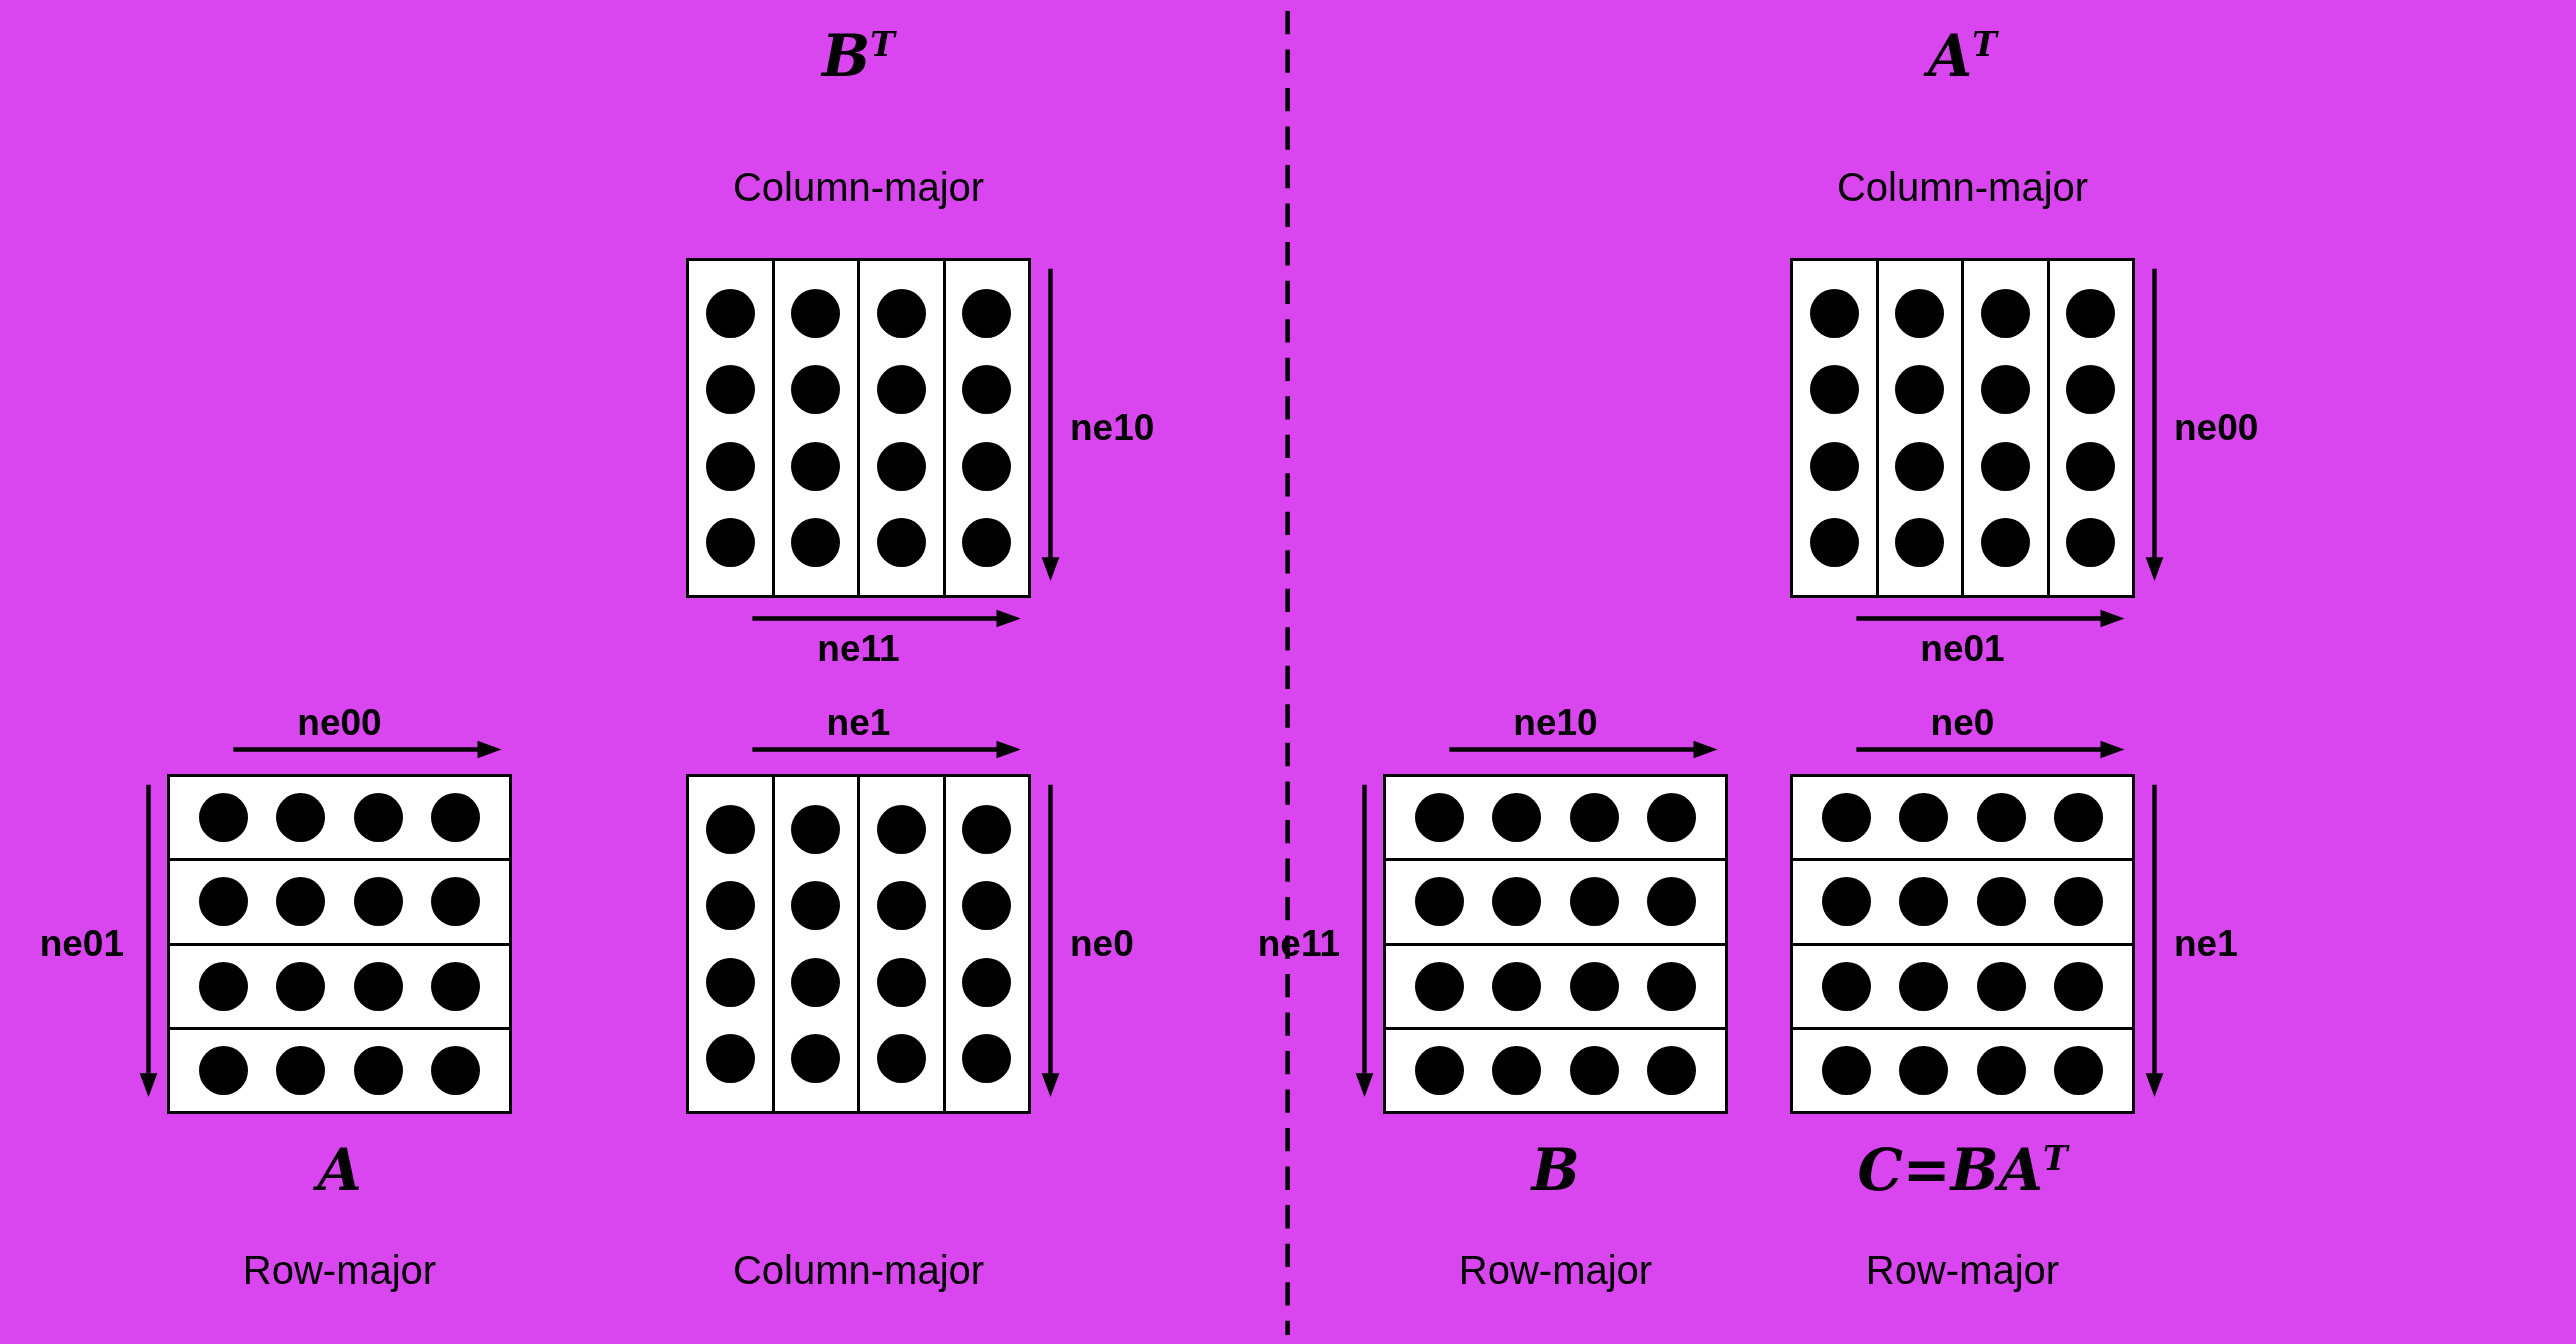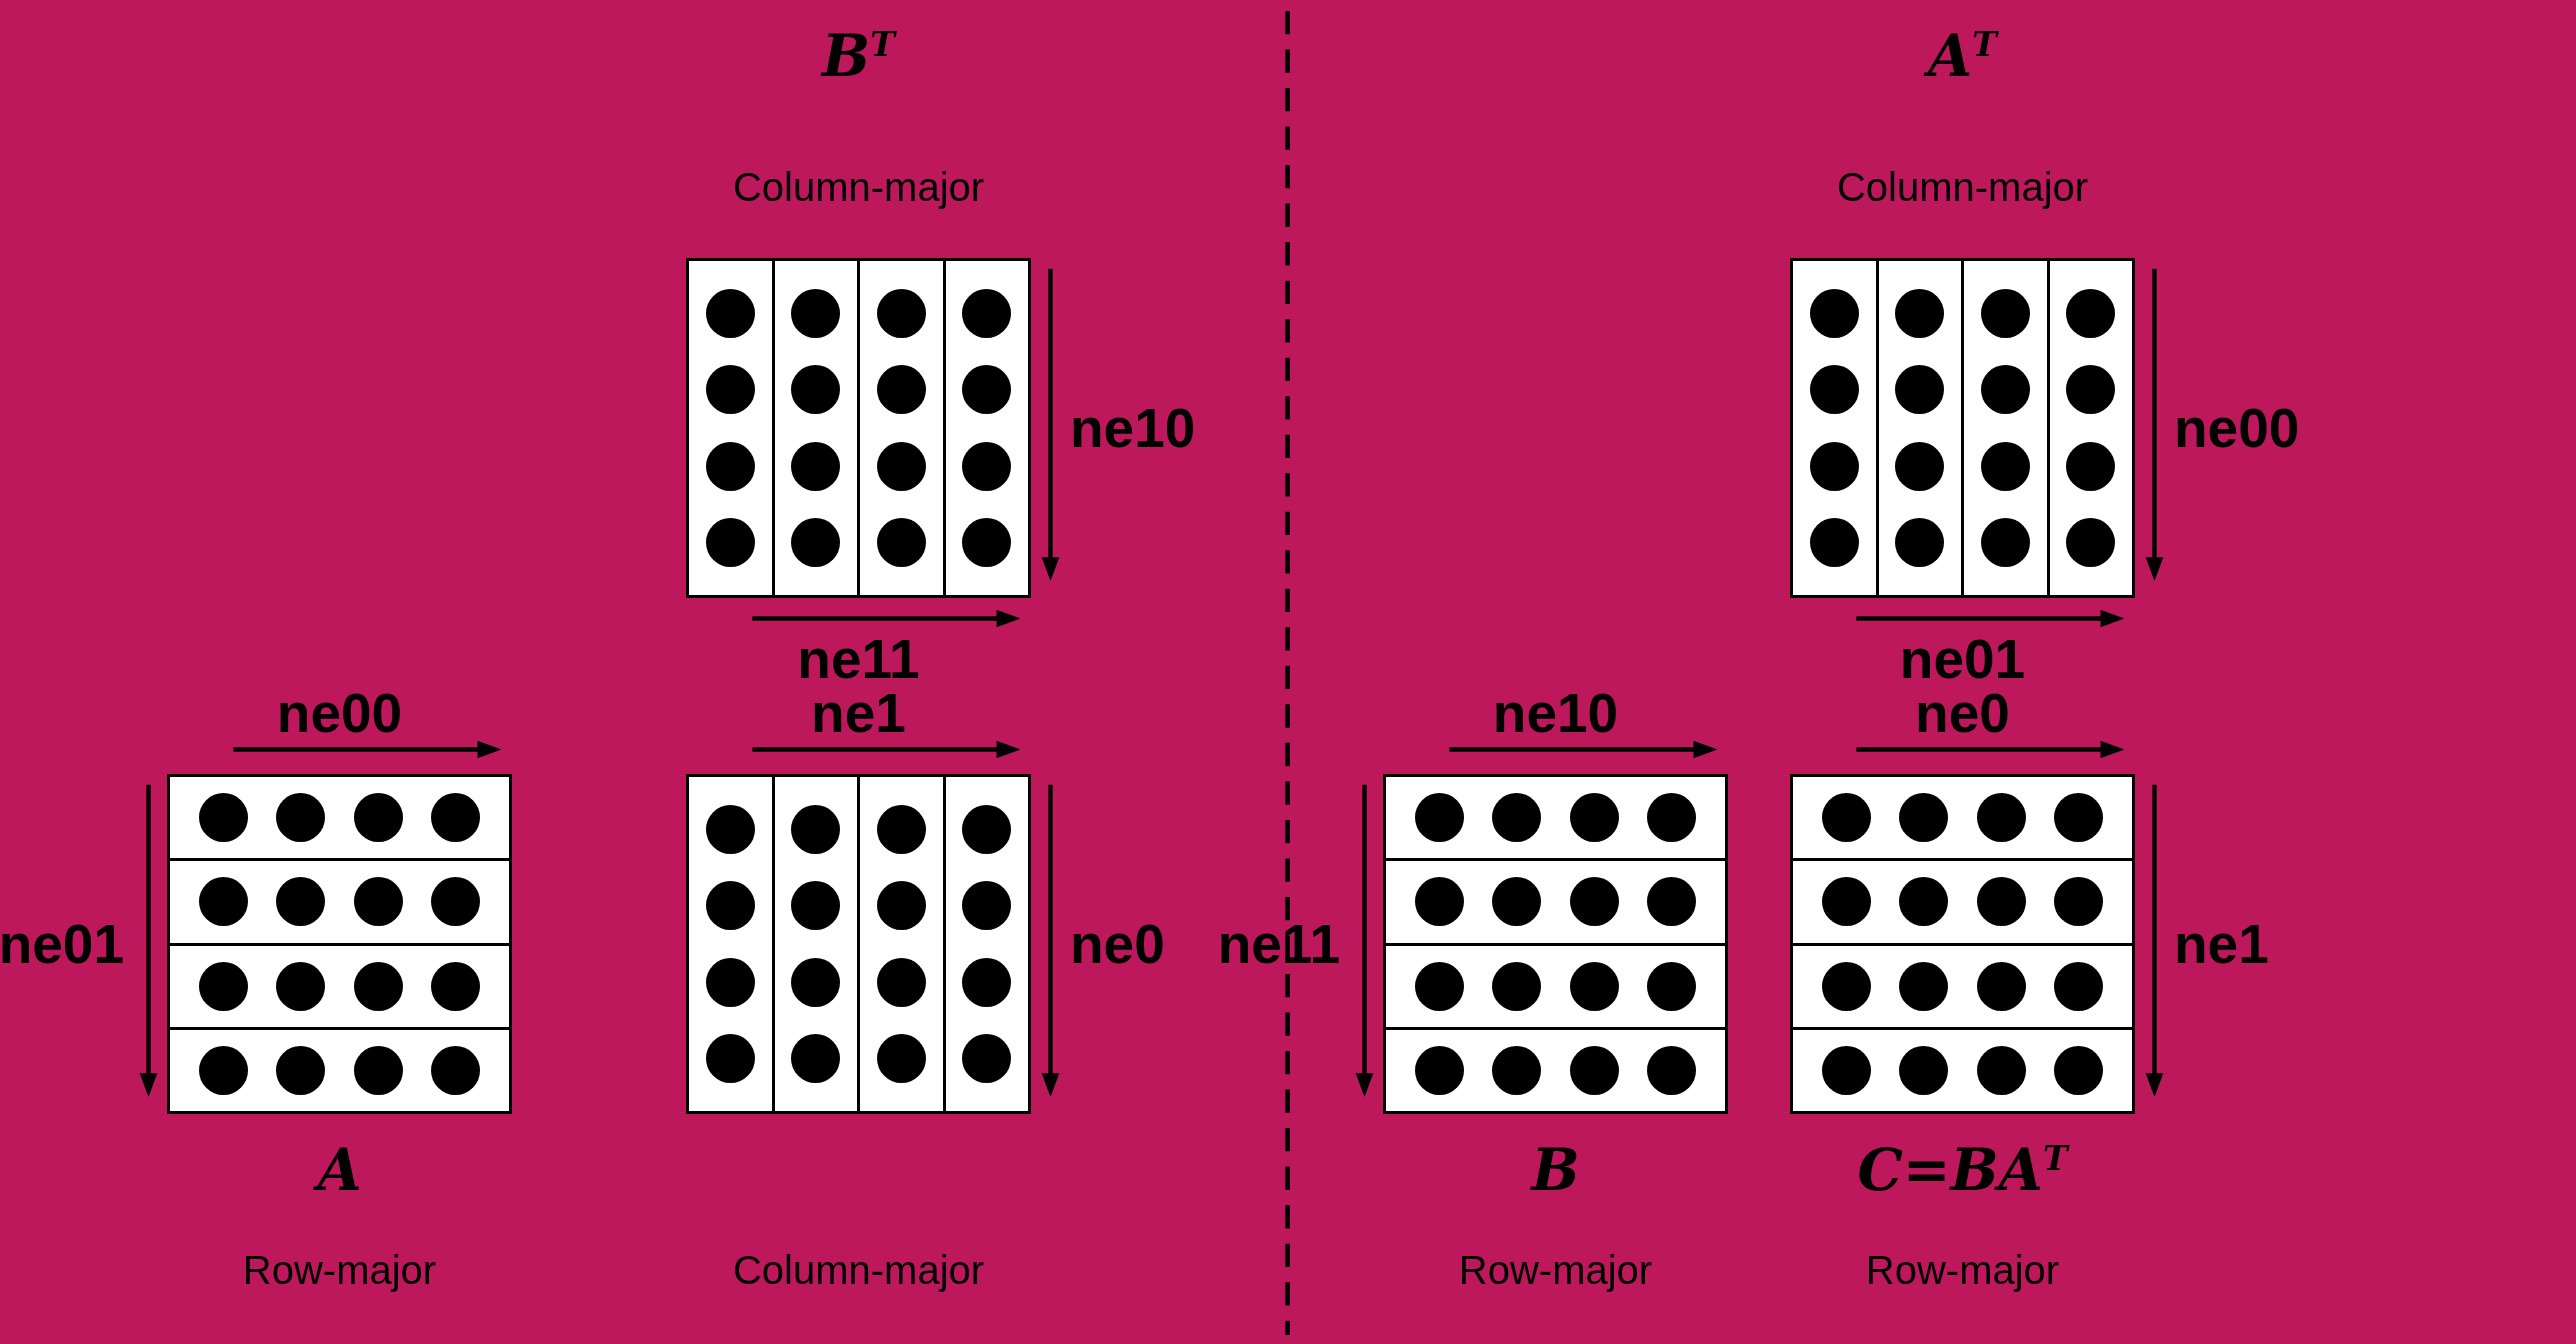--- a/index.html
+++ b/index.html
@@ -2,21 +2,21 @@
 <html style="font-size:14.3px"><head>
 <meta charset="utf-8">
 <style>
   * { margin:0; padding:0; box-sizing:border-box; }
   html, body { background:#ffffff; }
   body {
     width:2576px; height:1344px;
     font-family:"Liberation Sans", sans-serif;
     color:#000;
   }
-  .canvas { position:relative; width:2576px; height:1344px; background:#be185d; overflow:hidden; }
+  .canvas { position:relative; width:2576px; height:1344px; background:#d946ef; overflow:hidden; }
 
   .mblock { position:absolute; width:345px; height:340px; }
 
   .matrix-grid {
     position:absolute; inset:0;
     display:flex;
     border:3.6px solid #000;
     background:#fff;
   }
   .matrix-grid.col-major { flex-direction:row; }
@@ -28,21 +28,21 @@
   .row-major > .strip:last-child { border-bottom:0; }
   .dot { width:49px; height:49px; background:#000; border-radius:50%; flex:0 0 auto; }
 
   .math {
     font-family:"DejaVu Serif","Liberation Serif",serif;
     font-style:italic; font-weight:bold;
     font-size:57px; line-height:1.1; white-space:nowrap;
   }
   .math sup { font-size:58%; }
   .sub { font-size:40px; line-height:1.1; white-space:nowrap; }
-  .ne-label { font-size:55px; font-weight:bold; line-height:1.1; white-space:nowrap; }
+  .ne-label { font-size:37px; font-weight:bold; line-height:1.1; white-space:nowrap; }
 
   .title-math-above { position:absolute; bottom:calc(100% + 170px); left:50%; transform:translateX(-50%); }
   .title-sub-above  { position:absolute; bottom:calc(100% + 49px);  left:50%; transform:translateX(-50%); }
   .title-math-below { position:absolute; top:calc(100% + 25px);  left:50%; transform:translateX(-50%); }
   .title-sub-below  { position:absolute; top:calc(100% + 134px); left:50%; transform:translateX(-50%); }
 
   .h-top-arrow    { position:absolute; left:63px; top:-36px; }
   .h-top-label    { position:absolute; bottom:calc(100% + 30.5px); left:0; width:100%; text-align:center; }
   .h-bottom-arrow { position:absolute; left:63px; bottom:-32px; }
   .h-bottom-label { position:absolute; top:calc(100% + 30.5px); left:0; width:100%; text-align:center; }

